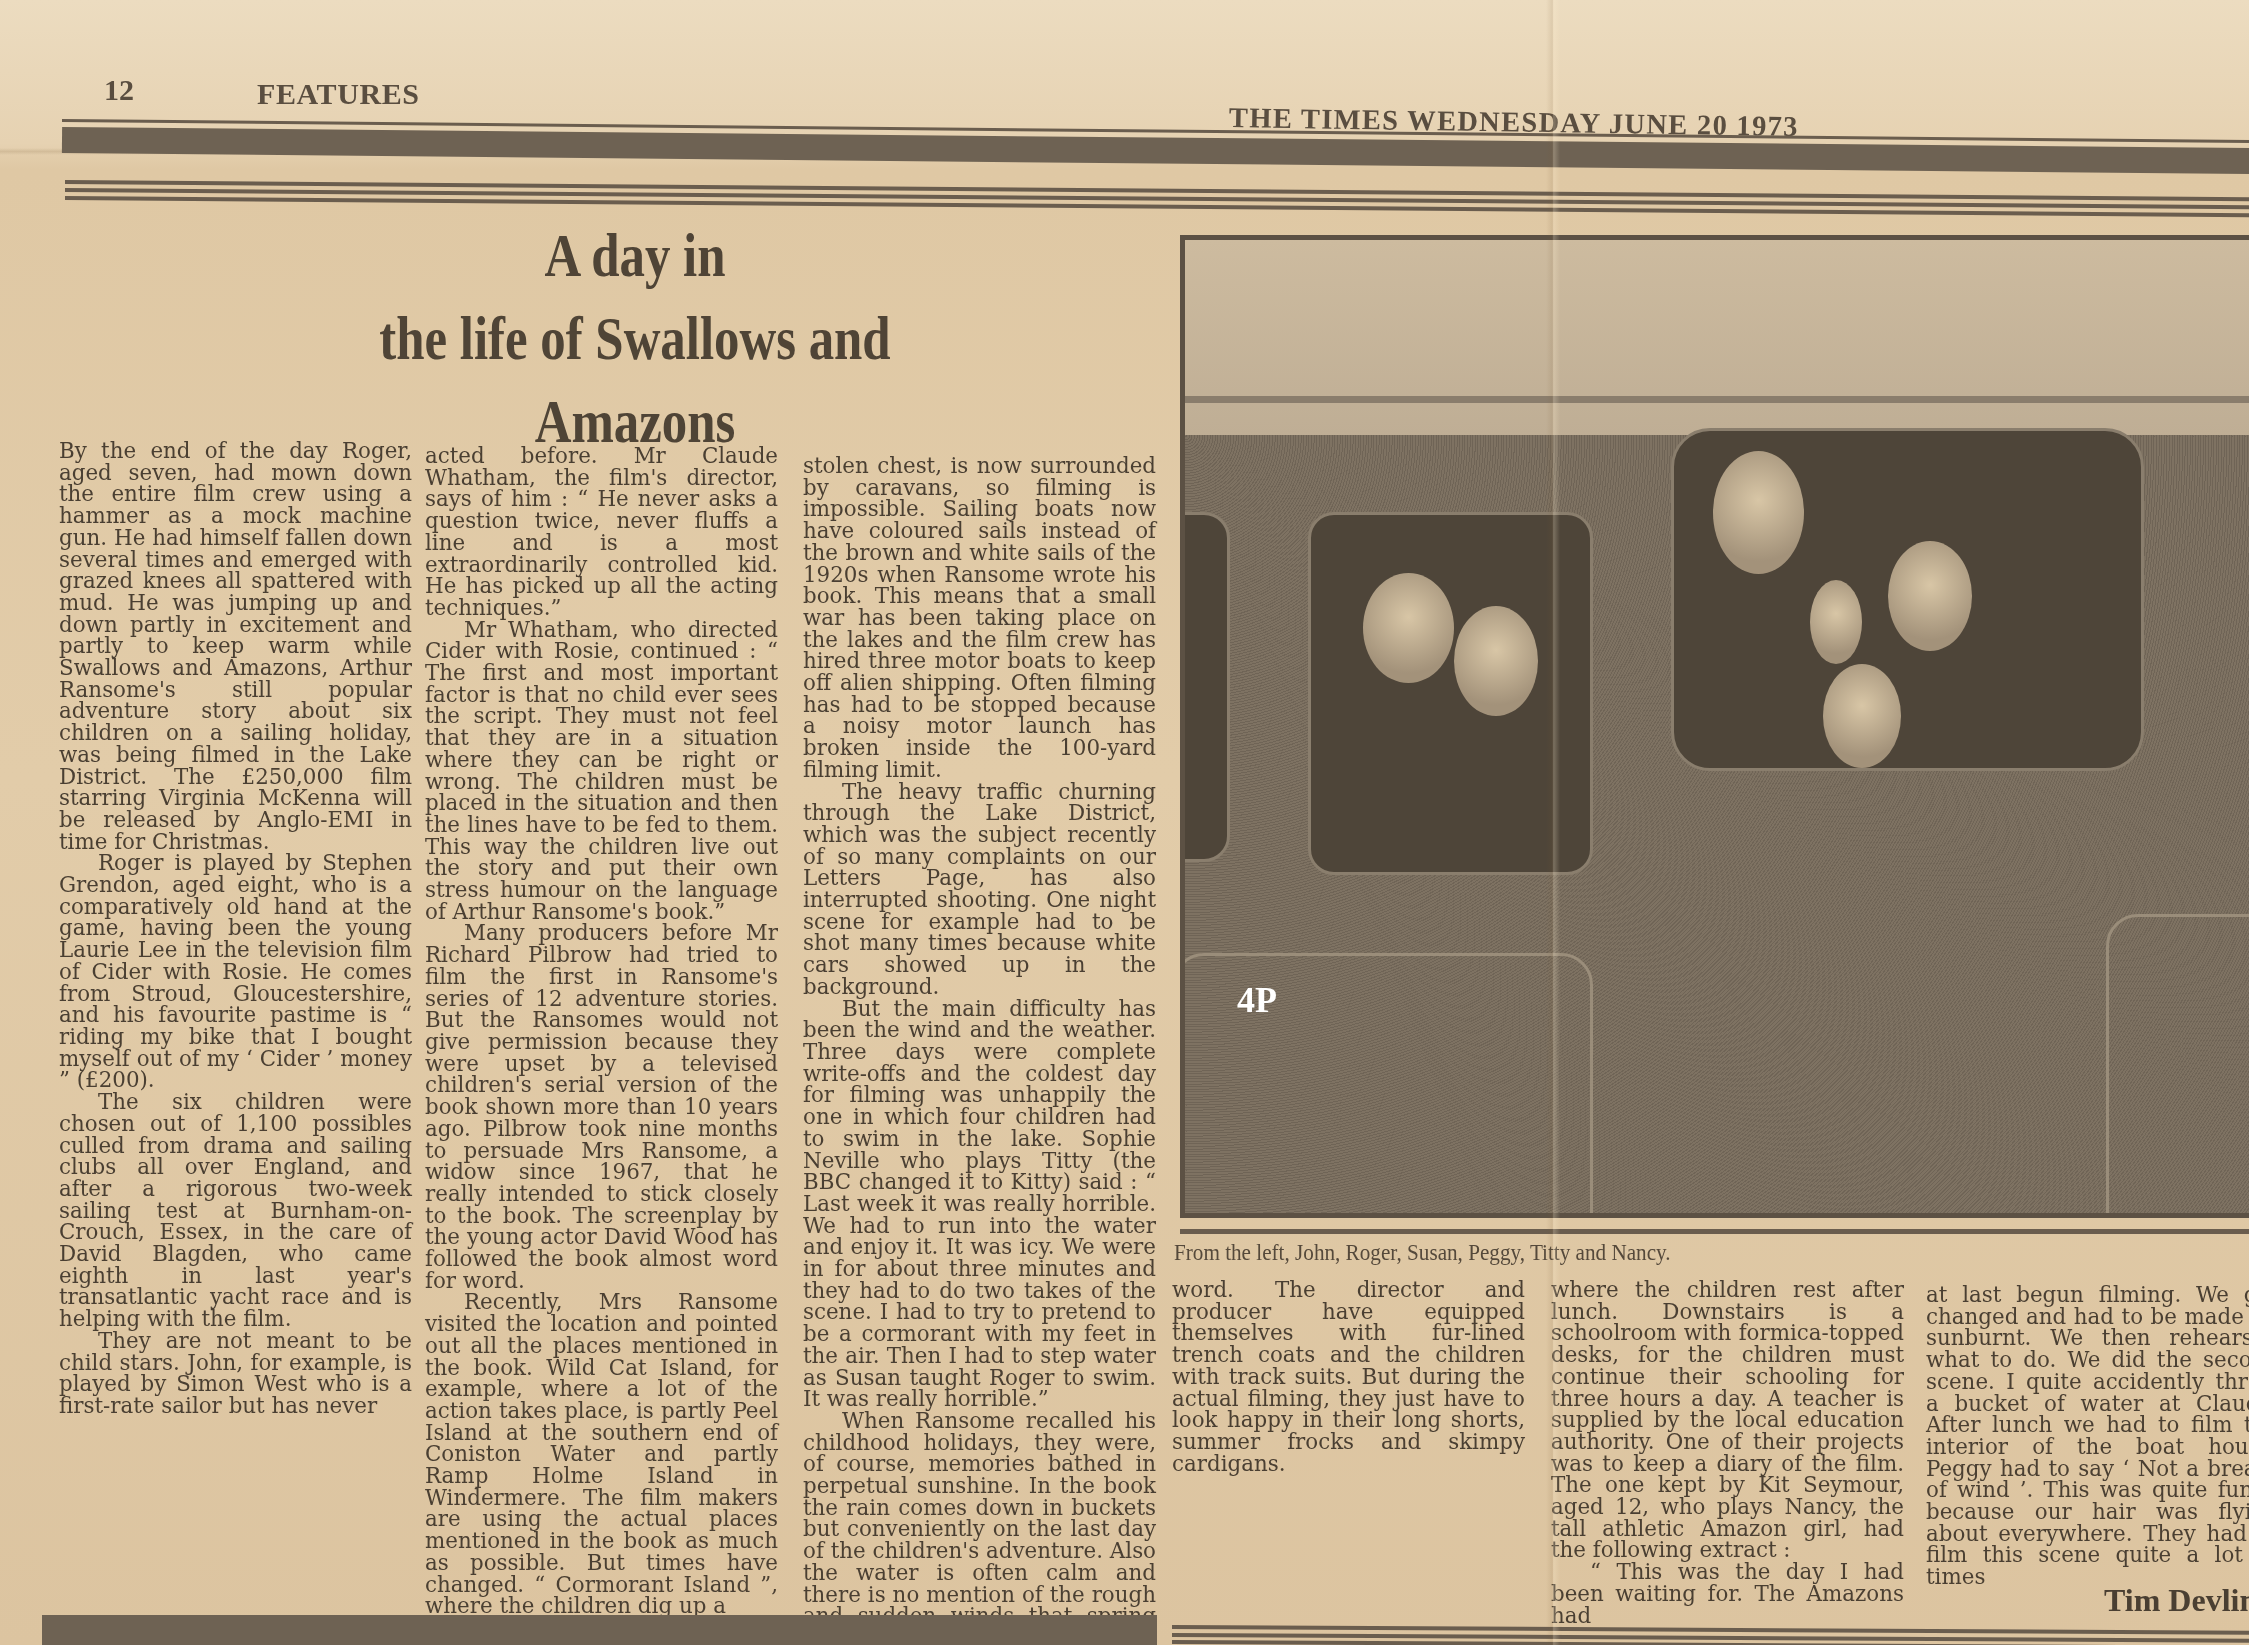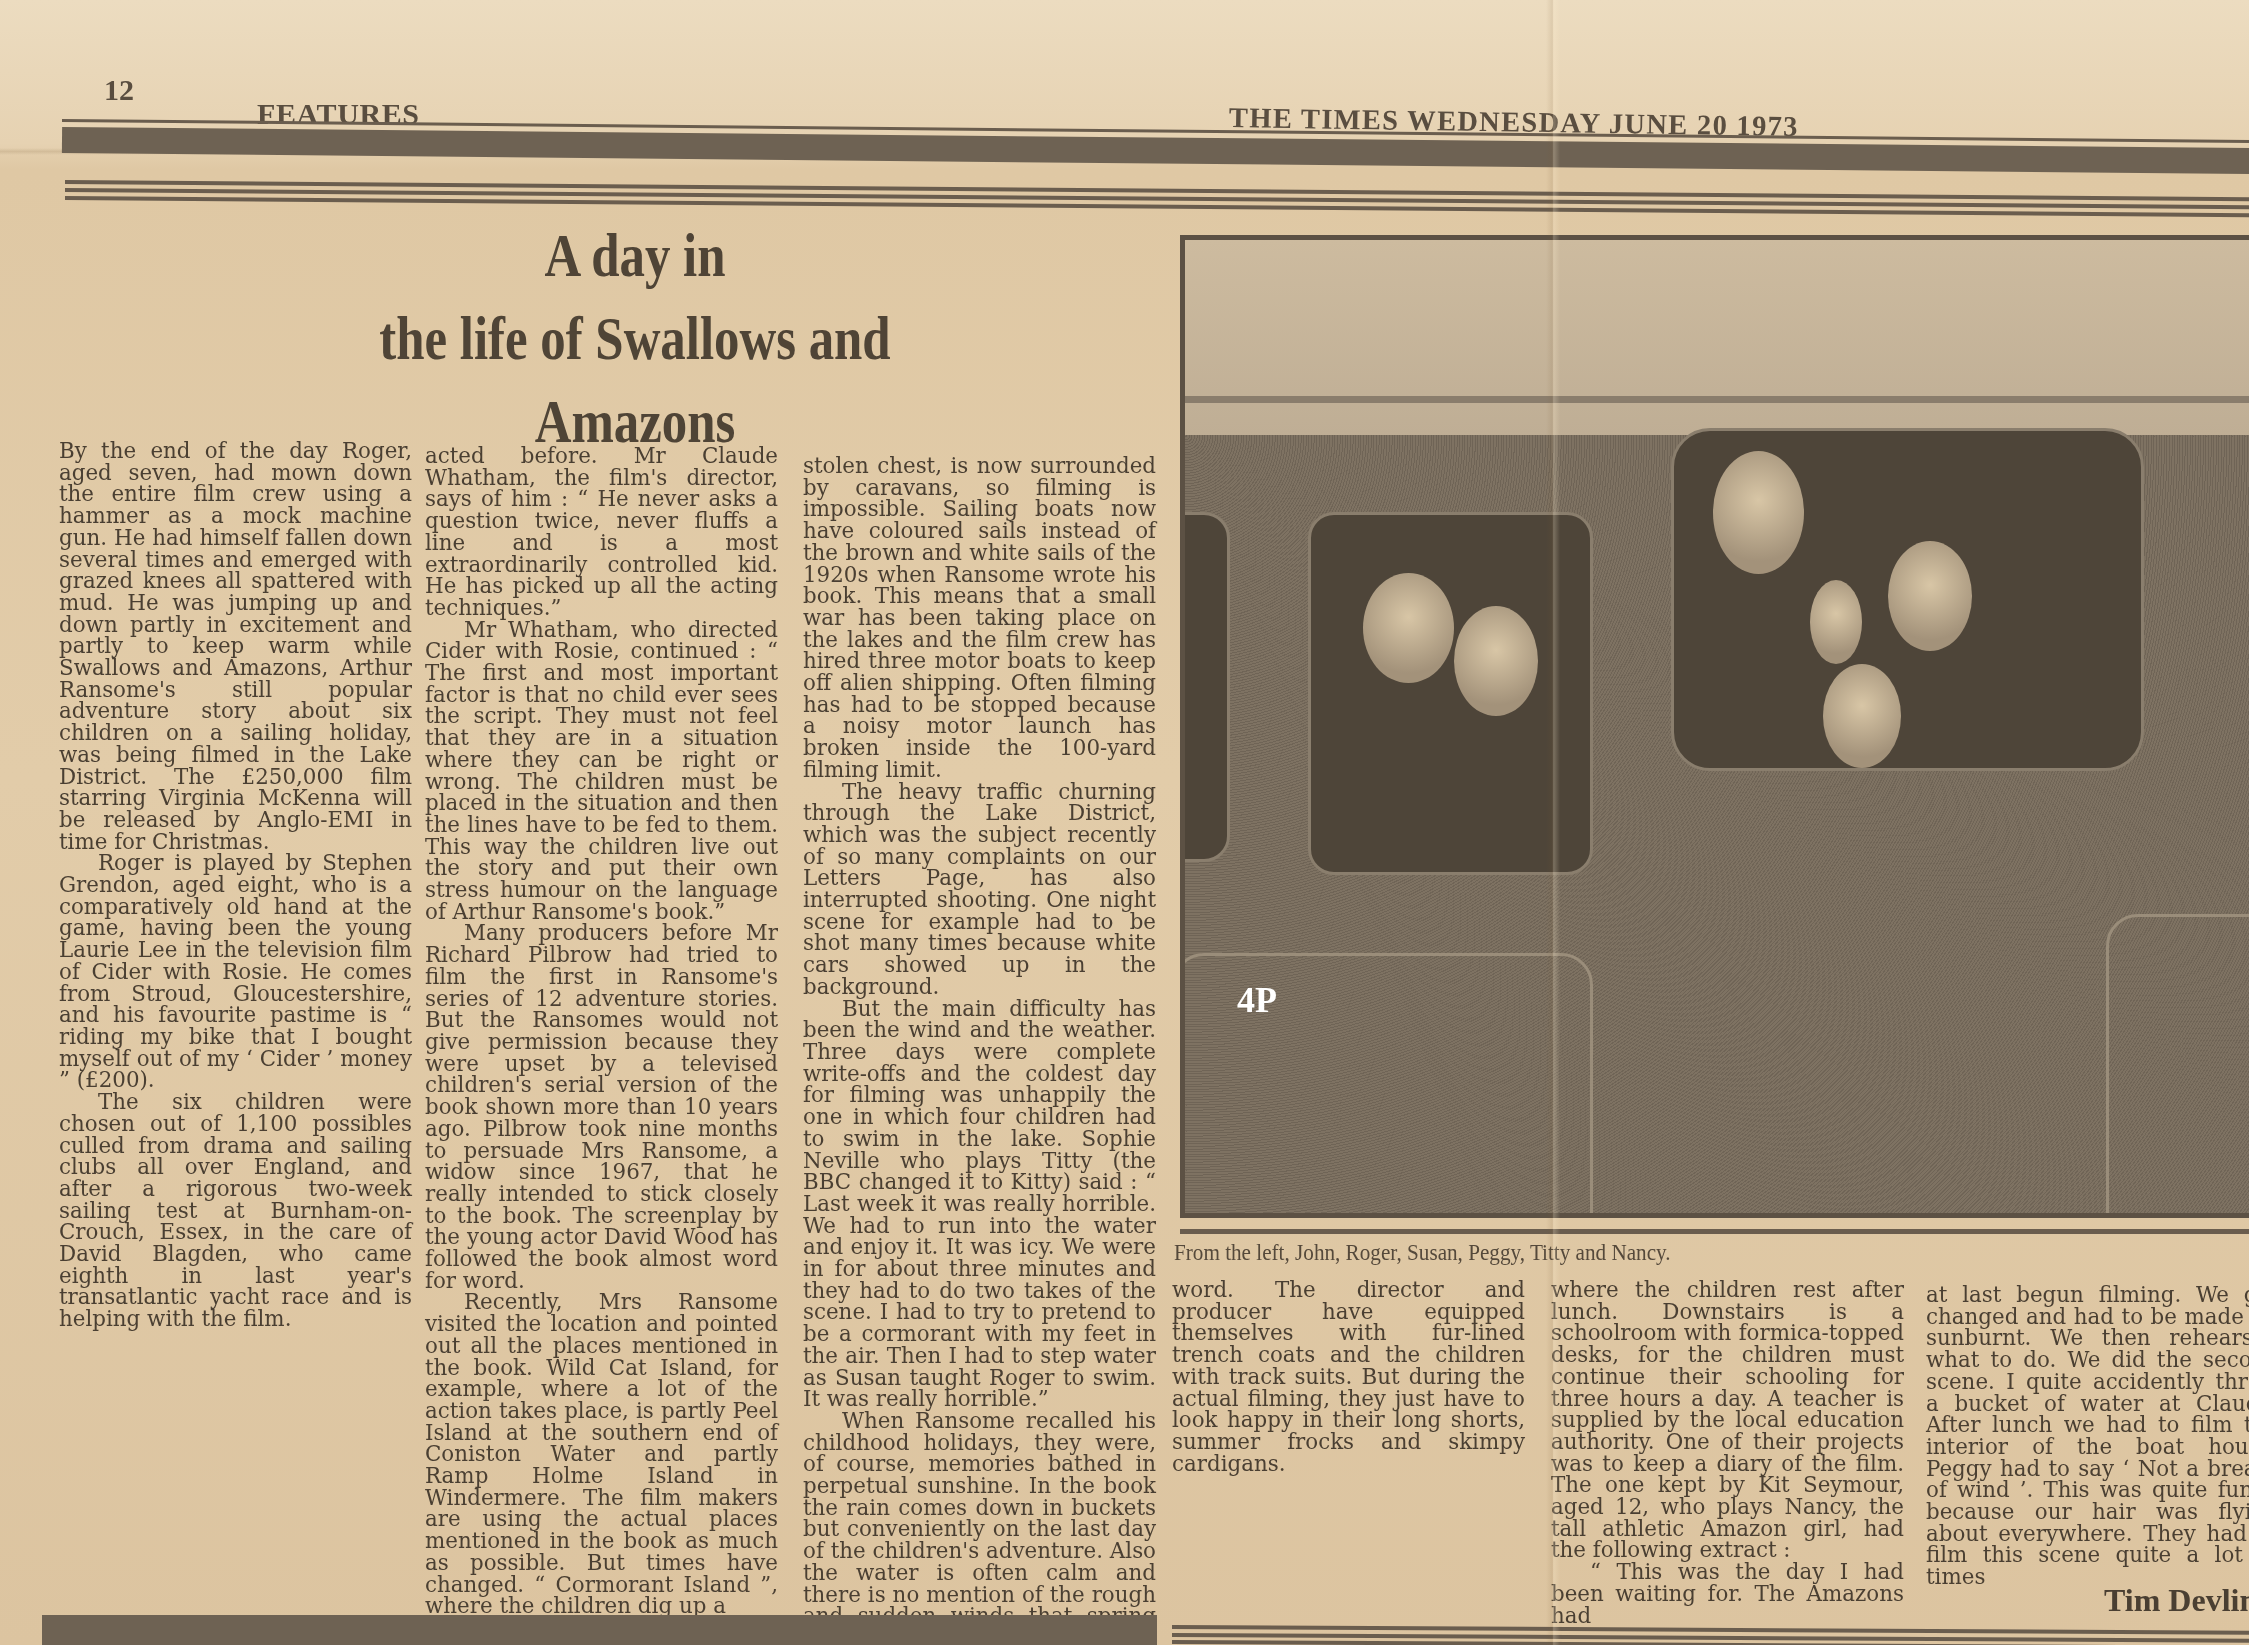--- a/index.html
+++ b/index.html
@@ -14,21 +14,21 @@
   .fold-vert {
     position: absolute; top: 0; bottom: 0; left: 1546px; width: 14.3px;
     background: linear-gradient(90deg, rgba(0,0,0,0) 0, rgba(120,90,50,0.13) 45%, rgba(255,240,210,0.25) 55%, rgba(0,0,0,0) 100%);
   }
   .fold-top {
     position: absolute; left: 0; right: 0; top: 148px; height: 6.5px;
     background: linear-gradient(180deg, rgba(0,0,0,0), rgba(110,80,40,0.15), rgba(0,0,0,0));
   }
   .masthead { position: absolute; font-family: "Liberation Serif", serif; font-weight: bold; color: #5a4e40; }
   .page-num { left: 104px; top: 73px; font-size: 30px; text-align: right; }
-  .section { left: 257px; top: 77px; font-size: 30px; letter-spacing: 0.6px; margin-top: 20px; }
+  .section { left: 257px; top: 77px; font-size: 30px; letter-spacing: 0.6px; }
   .dateline { left: 1229px; top: 102px; font-size: 28.5px; letter-spacing: 1.3px; transform: rotate(0.9deg); transform-origin: left; }
   .bar-thin { position: absolute; background: #6a5d4e; }
   .bar-thick { position: absolute; background: #6e6253; }
   .headline {
     position: absolute; left: 246px; top: 214px; width: 778px;
     text-align: center; font-family: "Liberation Serif", serif; font-weight: bold; color: #4f4436;
     font-size: 62px; line-height: 83px;
   }
   .headline div { transform: scaleX(0.82); }
   .col {
@@ -87,20 +87,21 @@
 <div class="headline">
   <div>A day in</div>
   <div>the life of Swallows and</div>
   <div>Amazons</div>
 </div>
 
 <div class="col c1">
   <p class="first">By the end of the day Roger, aged seven, had mown down the entire film crew using a hammer as a mock machine gun. He had himself fallen down several times and emerged with grazed knees all spattered with mud. He was jumping up and down partly in excitement and partly to keep warm while Swallows and Amazons, Arthur Ransome's still popular adventure story about six children on a sailing holiday, was being filmed in the Lake District. The £250,000 film starring Virginia McKenna will be released by Anglo-EMI in time for Christmas.</p>
   <p>Roger is played by Stephen Grendon, aged eight, who is a comparatively old hand at the game, having been the young Laurie Lee in the television film of Cider with Rosie. He comes from Stroud, Gloucestershire, and his favourite pastime is “ riding my bike that I bought myself out of my ‘ Cider ’ money ” (£200).</p>
   <p>The six children were chosen out of 1,100 possibles culled from drama and sailing clubs all over England, and after a rigorous two-week sailing test at Burnham-on-Crouch, Essex, in the care of David Blagden, who came eighth in last year's transatlantic yacht race and is helping with the film.</p>
+  <p>They are not meant to be child stars. John, for example, is played by Simon West who is a first-rate sailor but has never</p>
 </div>
 
 <div class="col c2">
   <p class="first">acted before. Mr Claude Whatham, the film's director, says of him : “ He never asks a question twice, never fluffs a line and is a most extraordinarily controlled kid. He has picked up all the acting techniques.”</p>
   <p>Mr Whatham, who directed Cider with Rosie, continued : “ The first and most important factor is that no child ever sees the script. They must not feel that they are in a situation where they can be right or wrong. The children must be placed in the situation and then the lines have to be fed to them. This way the children live out the story and put their own stress humour on the language of Arthur Ransome's book.”</p>
   <p>Many producers before Mr Richard Pilbrow had tried to film the first in Ransome's series of 12 adventure stories. But the Ransomes would not give permission because they were upset by a televised children's serial version of the book shown more than 10 years ago. Pilbrow took nine months to persuade Mrs Ransome, a widow since 1967, that he really intended to stick closely to the book. The screenplay by the young actor David Wood has followed the book almost word for word.</p>
   <p>Recently, Mrs Ransome visited the location and pointed out all the places mentioned in the book. Wild Cat Island, for example, where a lot of the action takes place, is partly Peel Island at the southern end of Coniston Water and partly Ramp Holme Island in Windermere. The film makers are using the actual places mentioned in the book as much as possible. But times have changed. “ Cormorant Island ”, where the children dig up a</p>
 </div>
 
 <div class="col c3">

